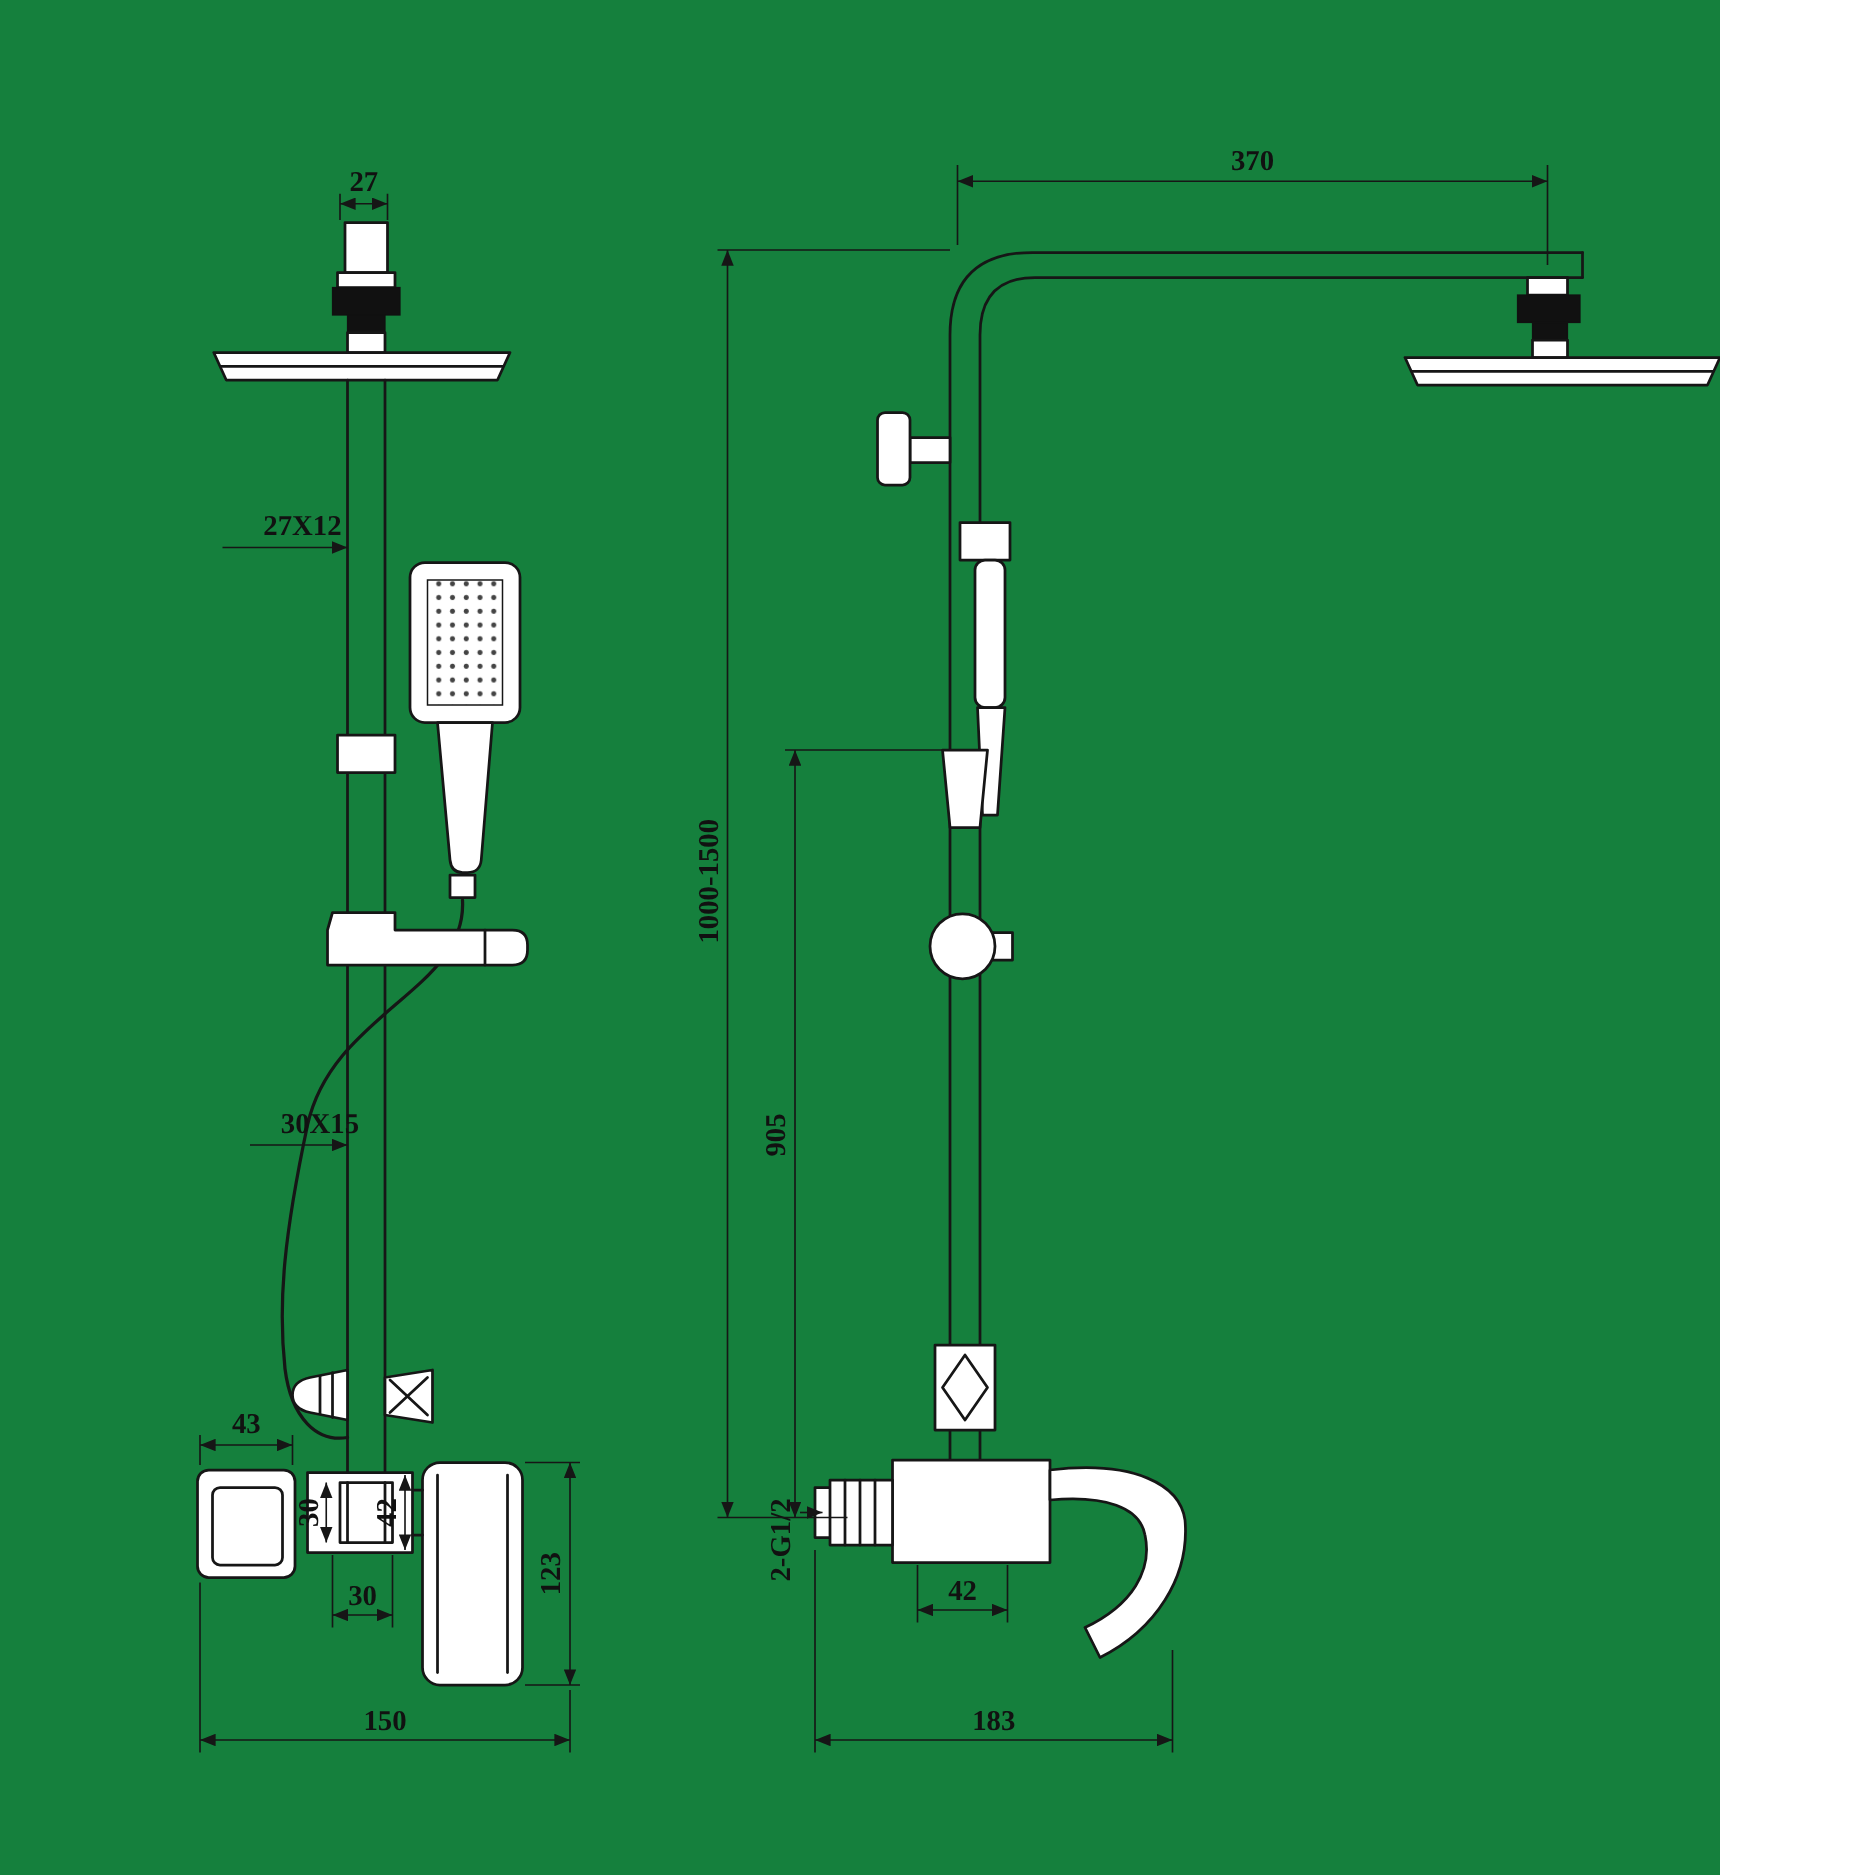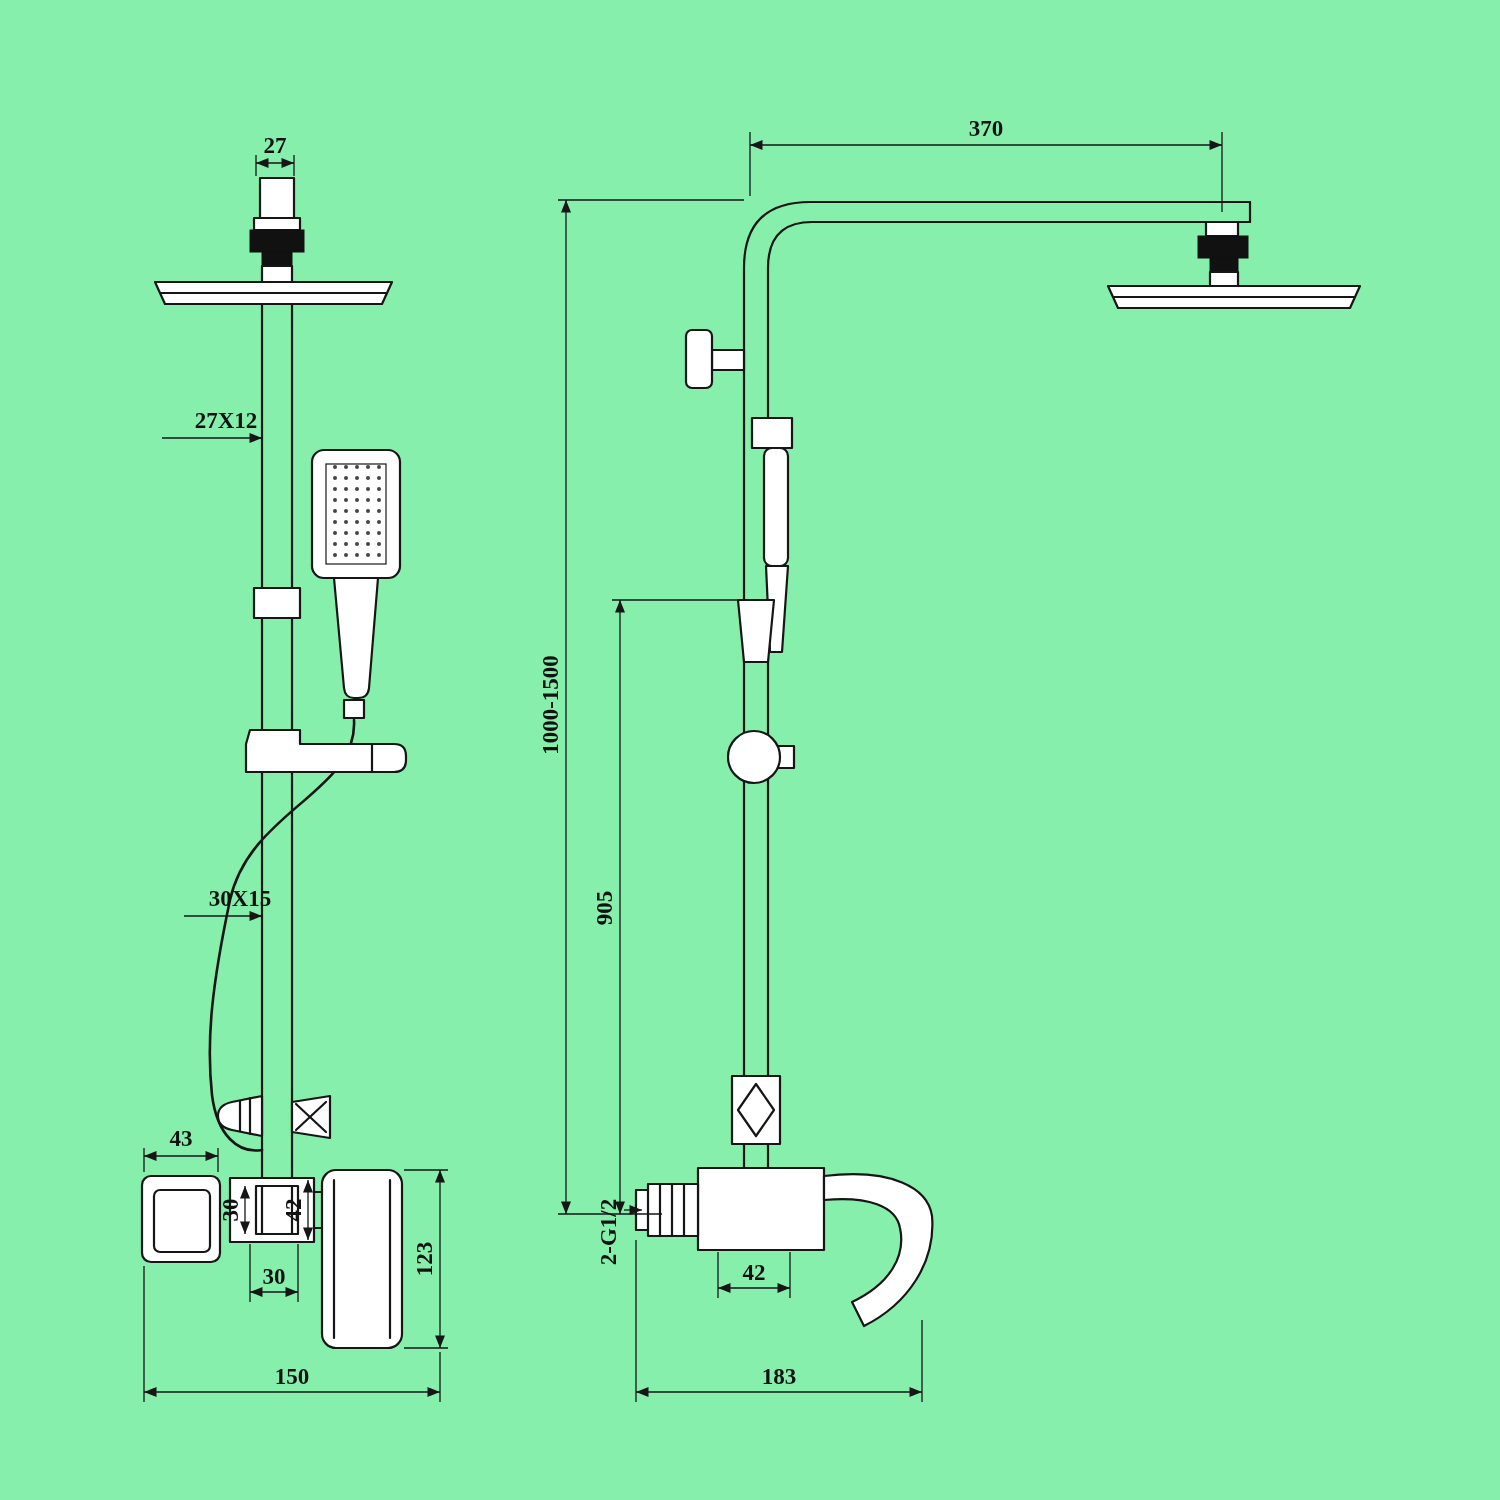--- a/index.html
+++ b/index.html
@@ -1,16 +1,16 @@
 <!DOCTYPE html>
 <html><head>
 <meta charset="utf-8">
 <style>
   html,body{margin:0;padding:0;background:#ffffff;}
-  .stage{width:1500px;height:1500px;background:#86efac;position:relative;overflow:hidden;}
+  .stage{width:1360px;height:1500px;background:#15803d;position:relative;overflow:hidden;padding-left:16px;}
   svg{display:block;}
   .ln{stroke:#161616;stroke-width:2.2;fill:none;stroke-linejoin:round;stroke-linecap:round;}
   .lnf{stroke:#161616;stroke-width:2.2;fill:#ffffff;stroke-linejoin:round;}
   .blk{fill:#111111;stroke:#111111;stroke-width:1;}
   .dim{stroke:#161616;stroke-width:1.3;fill:none;}
   .hose{stroke:#161616;stroke-width:2.6;fill:none;stroke-linecap:round;}
   text{font-family:"Liberation Serif","DejaVu Serif",serif;font-size:23px;font-weight:700;fill:#111111;}
   .mid{text-anchor:middle;}
 </style>
 </head>

